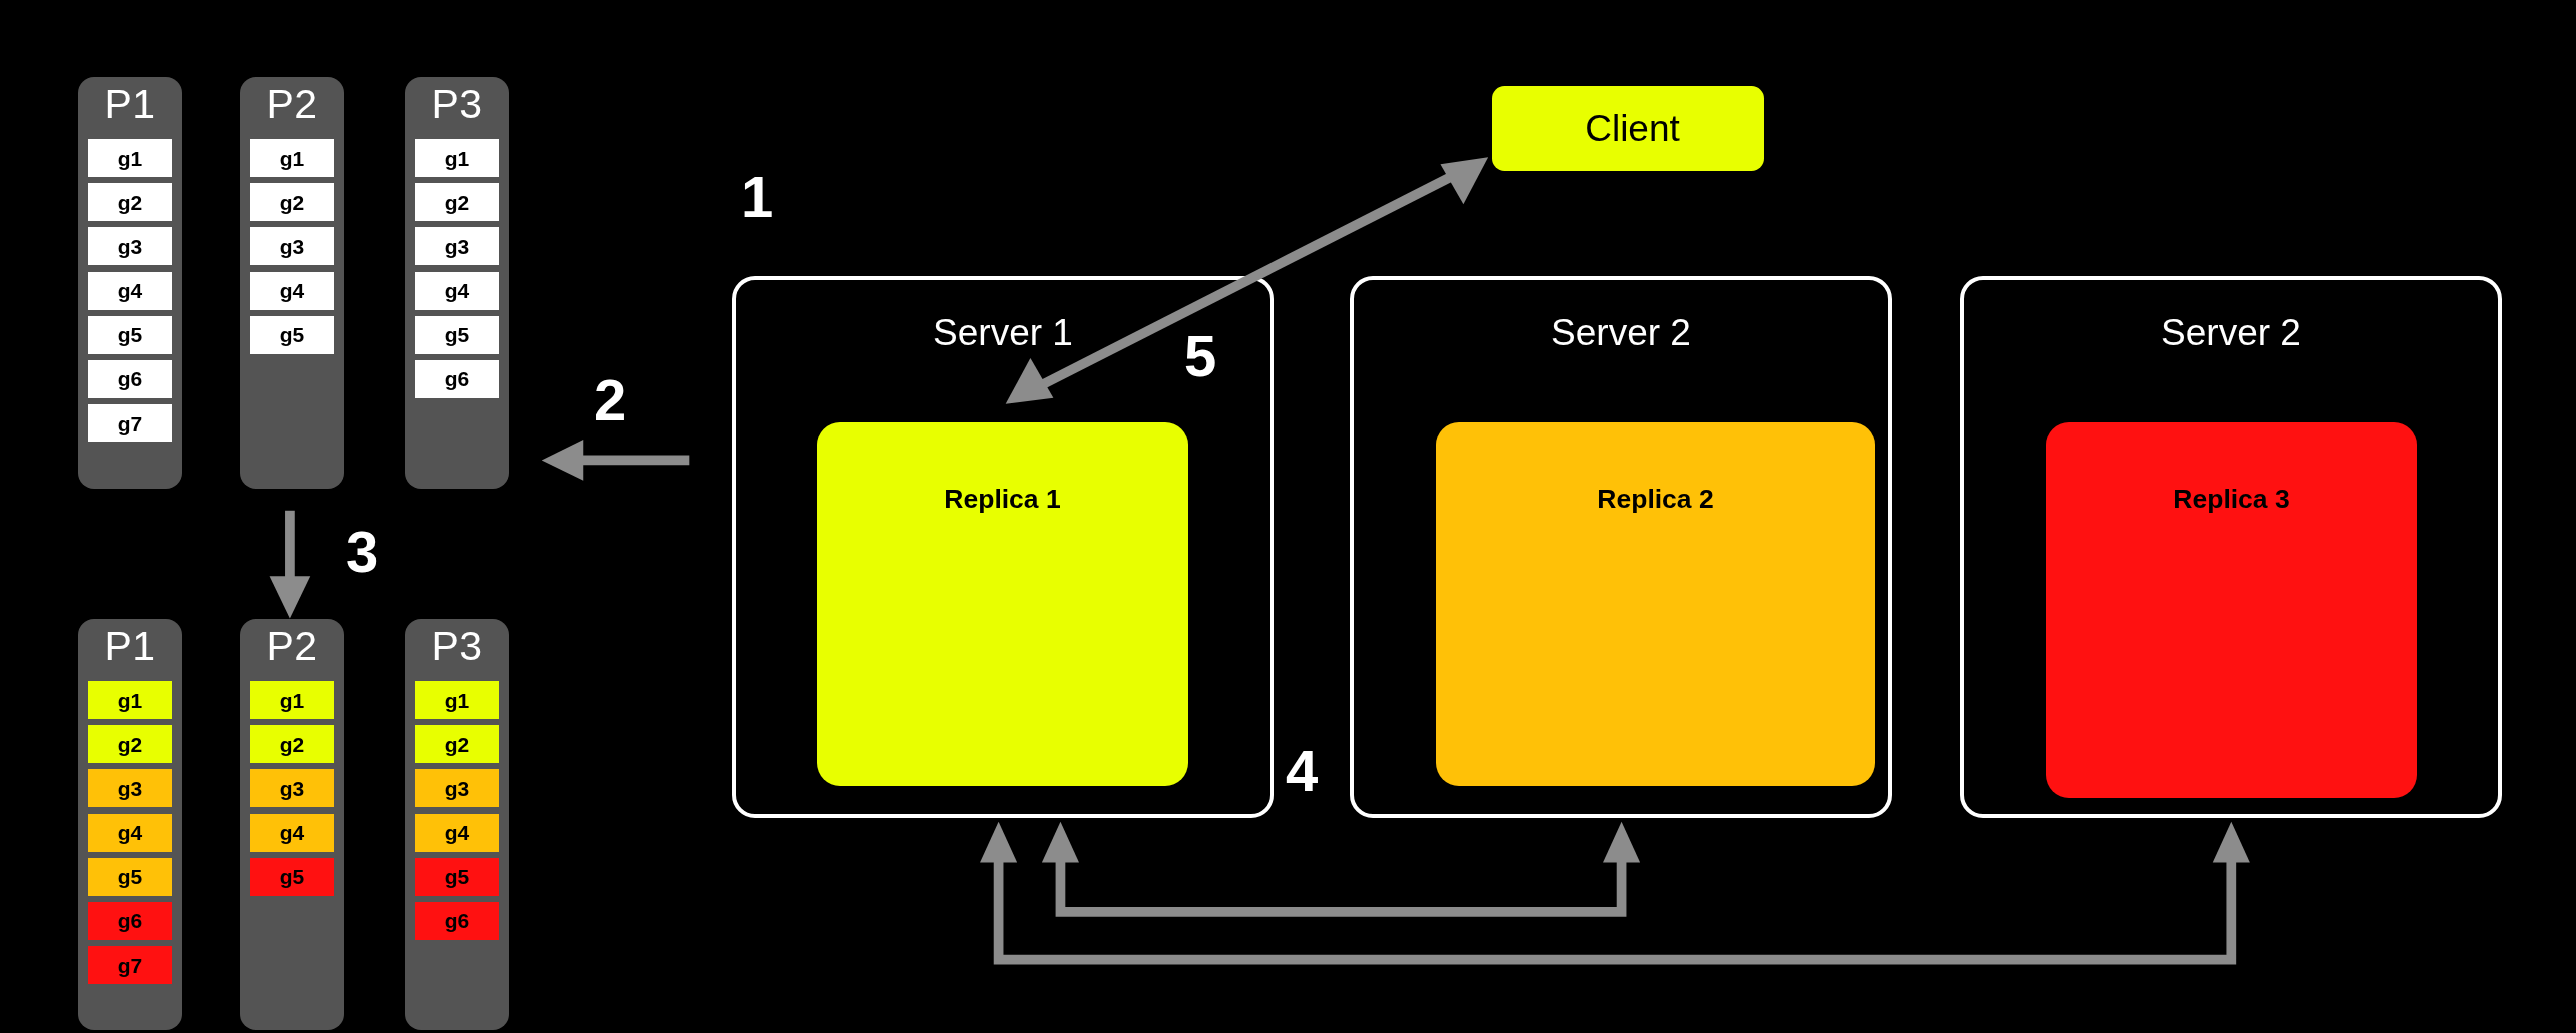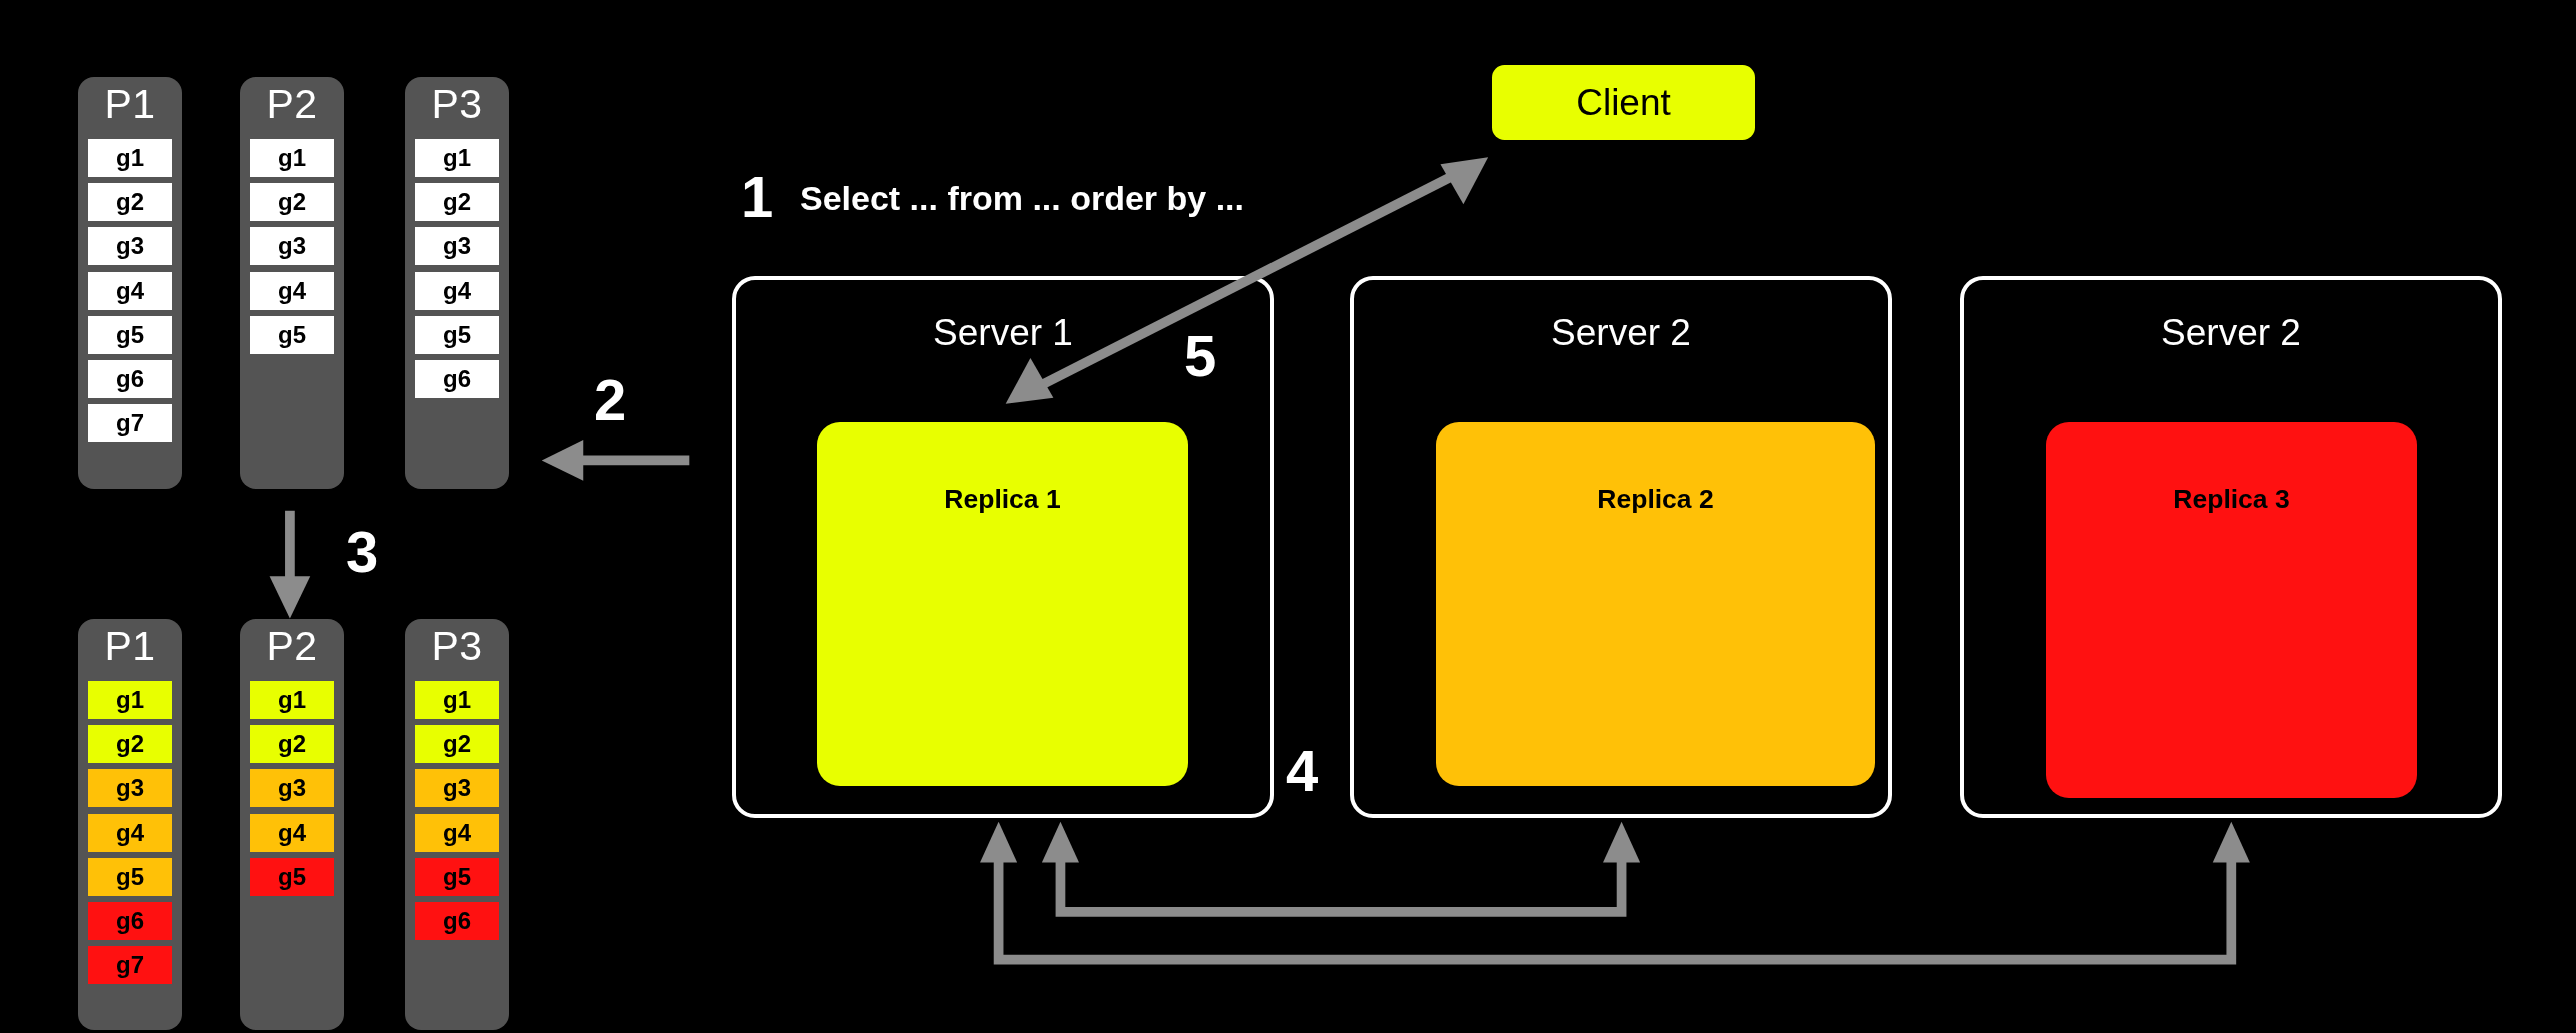--- a/index.html
+++ b/index.html
@@ -43,21 +43,21 @@
     position: absolute;
     left: 9.7px;
     right: 9.7px;
     top: 62px;
   }
   .cell {
     height: 38px;
     margin-bottom: 6.2px;
     background: #ffffff;
     color: #000000;
-    font-size: 24px;
+    font-size: 21px;
     font-weight: bold;
     display: flex;
     align-items: center;
     justify-content: center;
     line-height: 1;
   }
   .cell.c-white  { background: #ffffff; }
   .cell.c-yellow { background: #e8ff00; }
   .cell.c-amber  { background: #ffc107; }
   .cell.c-red    { background: #ff1111; }
@@ -205,26 +205,25 @@
     <div class="cells">
       <div class="cell c-yellow">g1</div>
       <div class="cell c-yellow">g2</div>
       <div class="cell c-amber">g3</div>
       <div class="cell c-amber">g4</div>
       <div class="cell c-red">g5</div>
       <div class="cell c-red">g6</div>
     </div>
   </div>
 
-  <div class="client" style="left:1492px; top:65px; width:263px; height:75px;">
+  <div class="client" style="left:1492px; top:86px; width:263px; height:85px;padding-left:9px;">
     <span>Client</span>
   </div>
 
   <div class="step-num" style="left:741px; top:168px; font-size:58px;">1</div>
-  <div class="query-text" style="left:800px; top:181px;">Select ... from ... order by ...</div>
 
   <div class="step-num" style="left:594px; top:371px; font-size:58px;">2</div>
   <div class="step-num" style="left:346px; top:523px; font-size:58px;">3</div>
   <div class="step-num" style="left:1286px; top:742px; font-size:58px;">4</div>
   <div class="step-num" style="left:1184px; top:327px; font-size:58px;">5</div>
 
   <div class="server" style="left:732px; top:276px; width:542px; height:542px;">
     <div class="server-label">Server 1</div>
   </div>
   <div class="replica r-yellow" style="left:817px; top:422px; width:371px; height:364px;">

